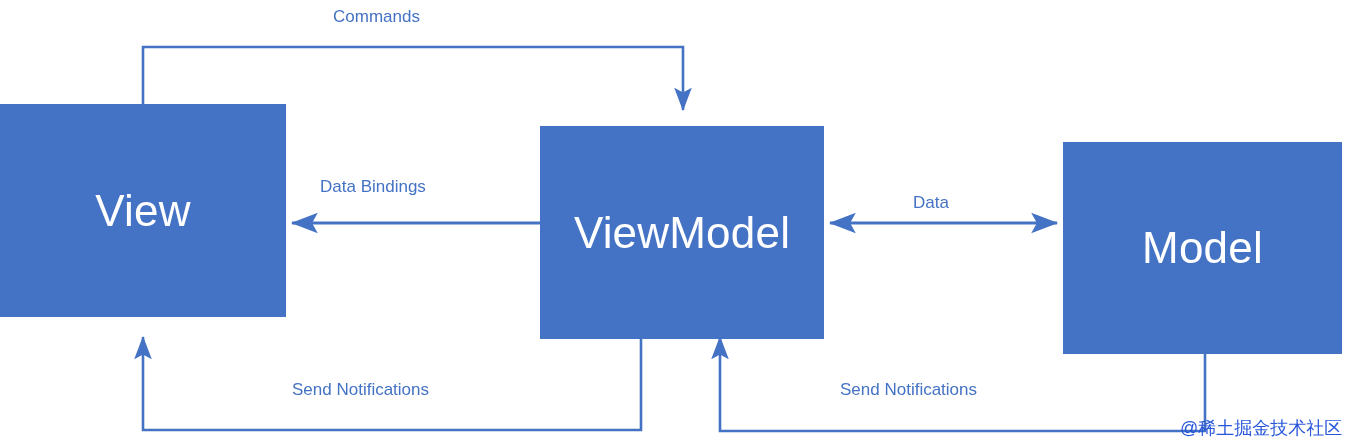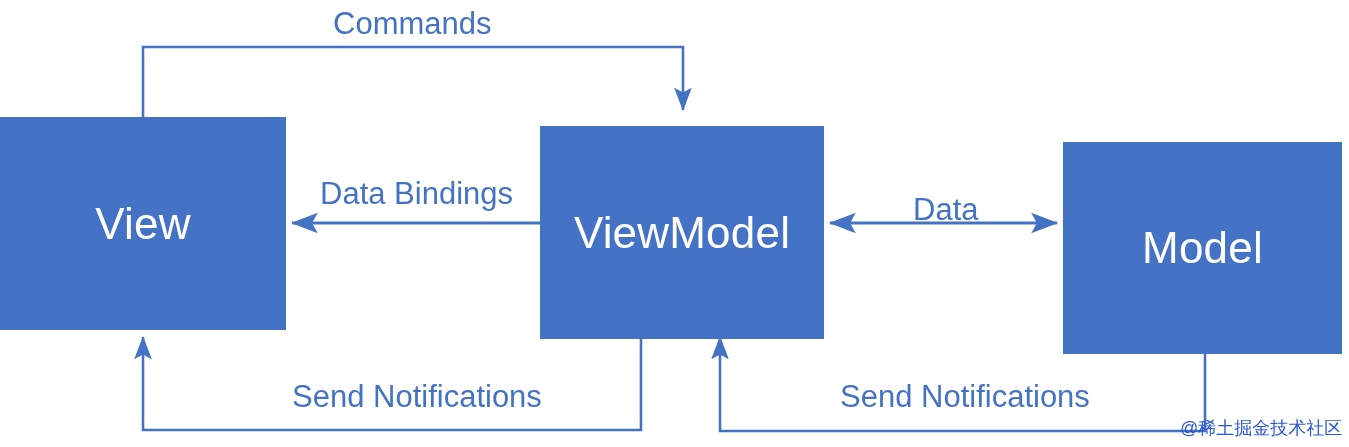--- a/index.html
+++ b/index.html
@@ -34,28 +34,28 @@
     box-sizing: border-box;
   }
   .node-label {
     color: #ffffff;
     font-size: 44px;
     font-weight: 400;
     line-height: 1;
     letter-spacing: 0.2px;
     white-space: nowrap;
   }
-  #node-view   { left: 0px;    top: 117px; width: 286px; height: 213px; }
+  #node-view   { left: 0px;    top: 104px; width: 286px; height: 213px; }
   #node-viewmodel { left: 540px; top: 126px; width: 284px; height: 213px; }
   #node-model  { left: 1063px; top: 117px; width: 279px; height: 212px; margin-top: 25px; }
 
   .edge-label {
     position: absolute;
     color: #4472C4;
-    font-size: 31px;
+    font-size: 17px;
     line-height: 1;
     white-space: nowrap;
     text-align: center;
   }
   #label-commands          { left: 333px;  top: 8px;   }
   #label-data-bindings     { left: 320px;  top: 178px; }
   #label-data              { left: 913px;  top: 194px; }
   #label-send-notif-vm-view{ left: 292px;  top: 381px; }
   #label-send-notif-m-vm   { left: 840px;  top: 381px; }
 

